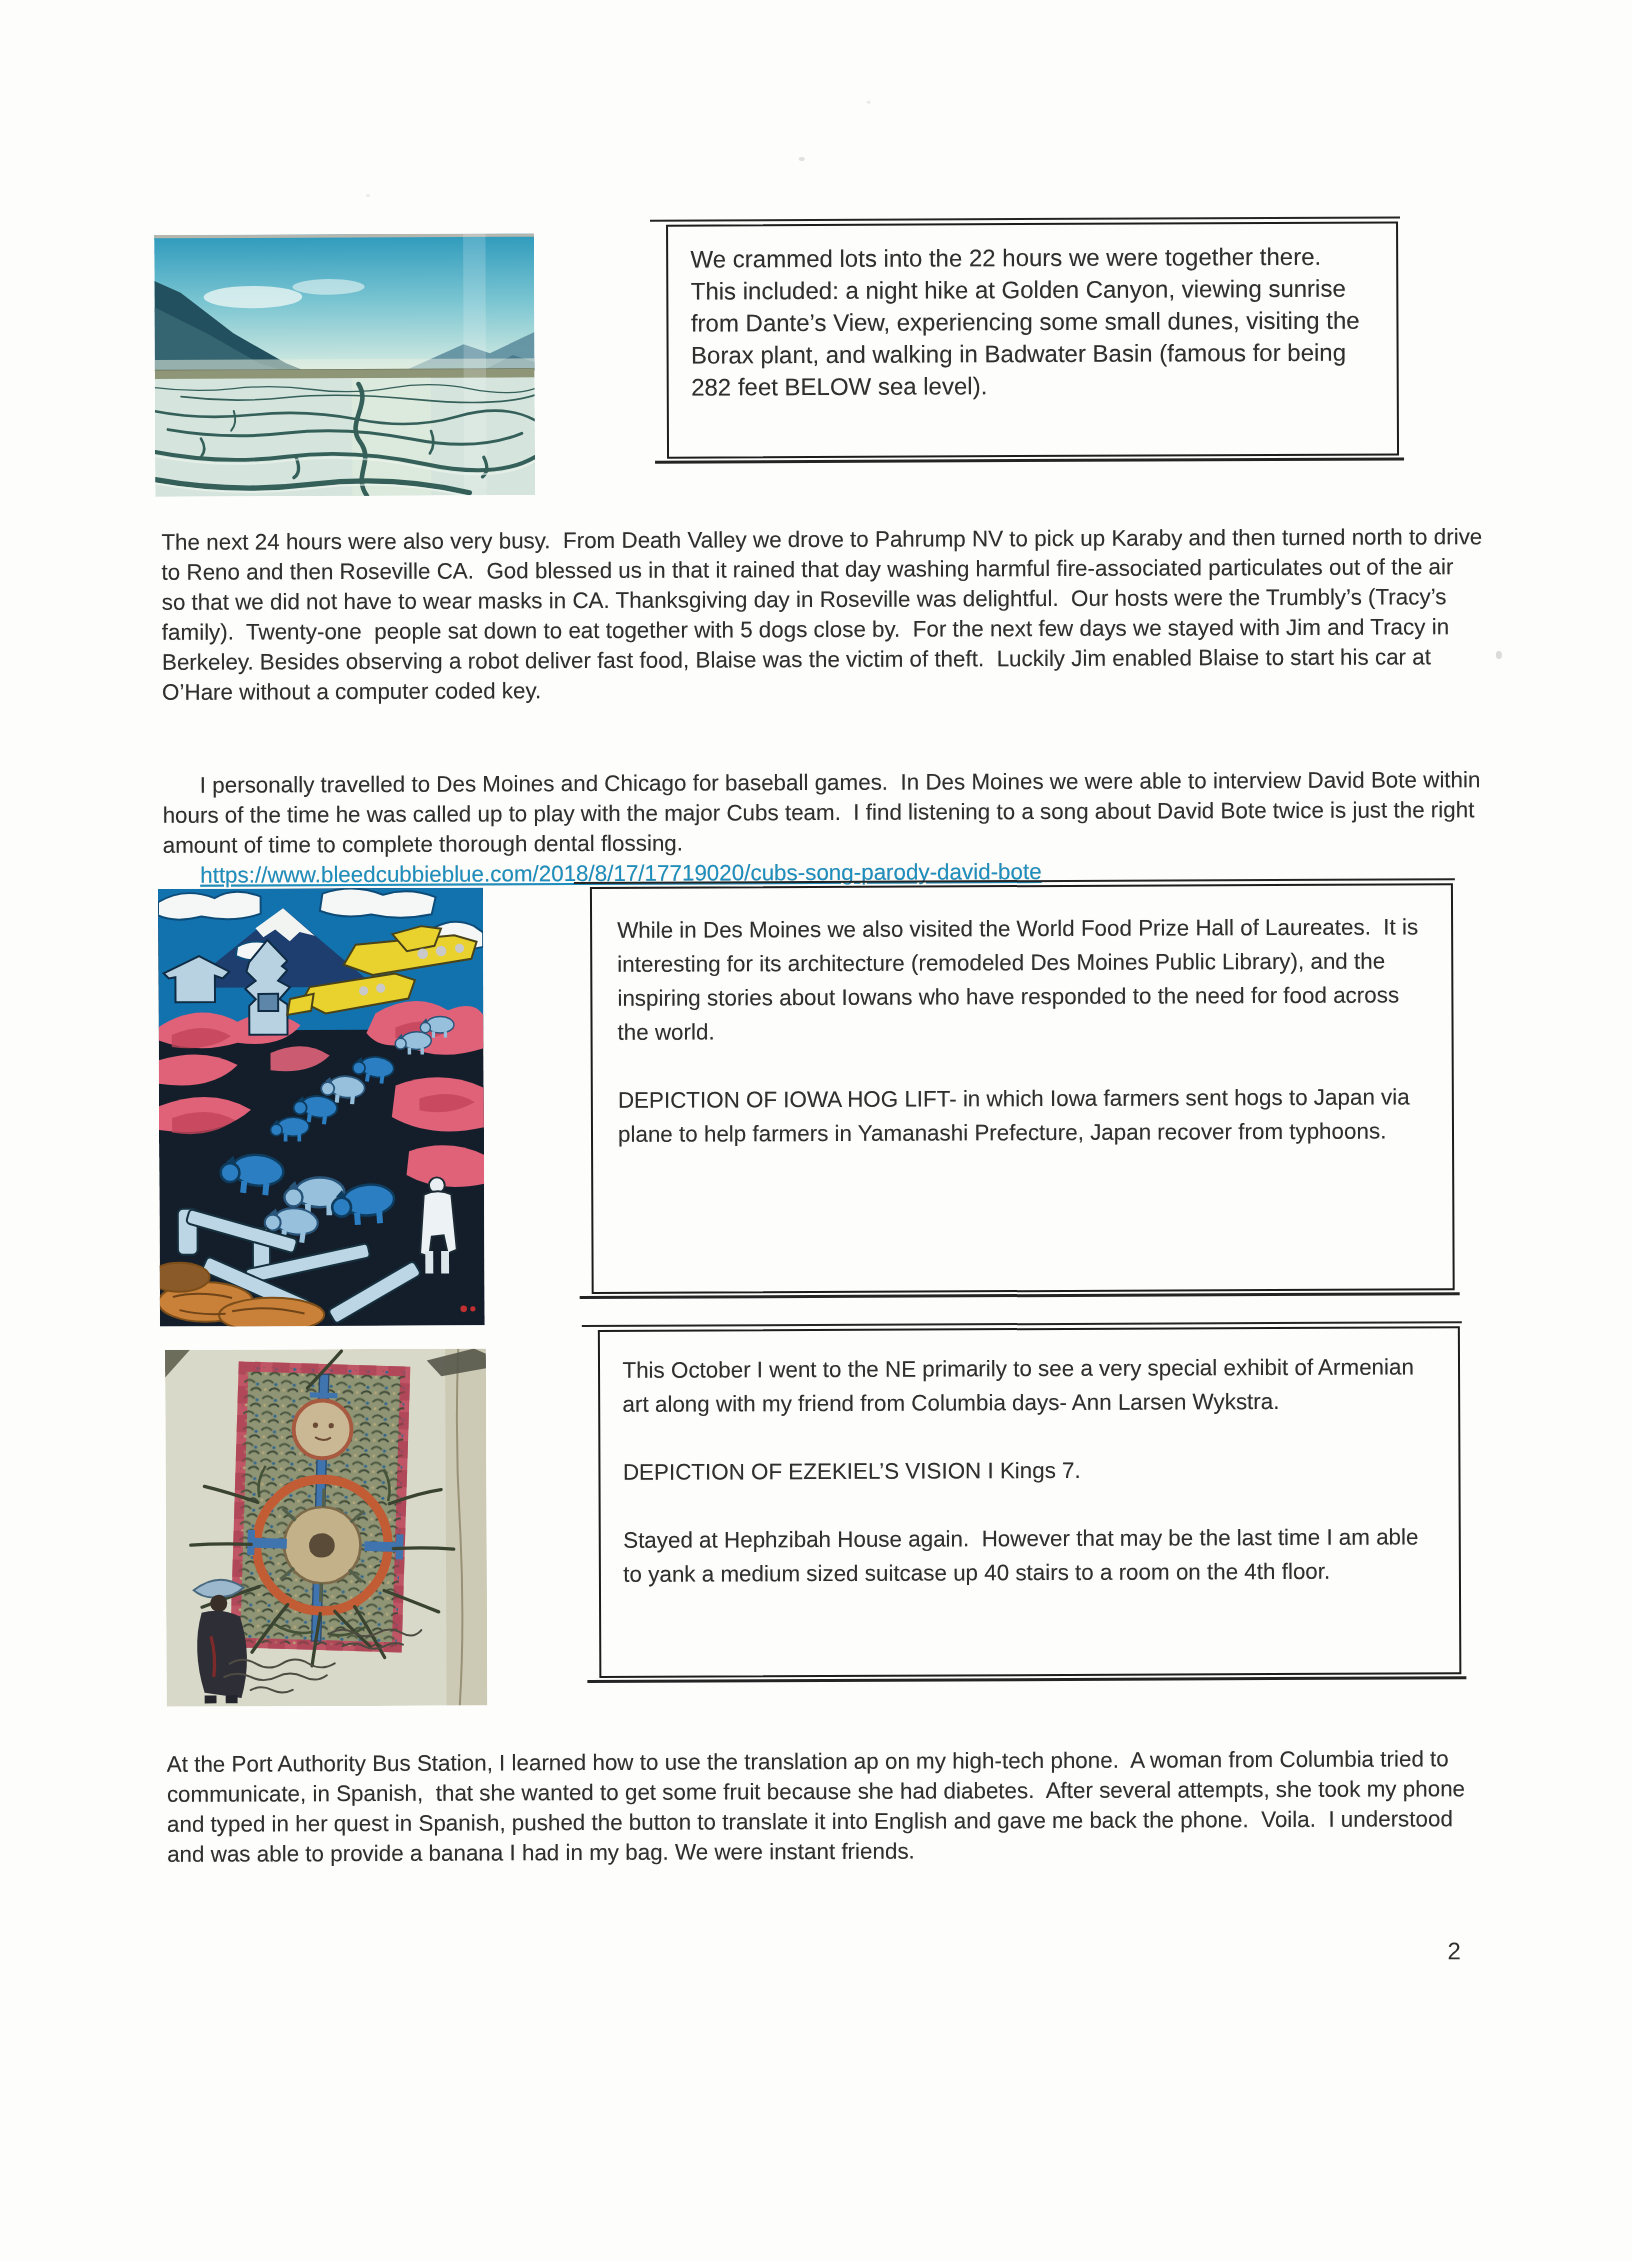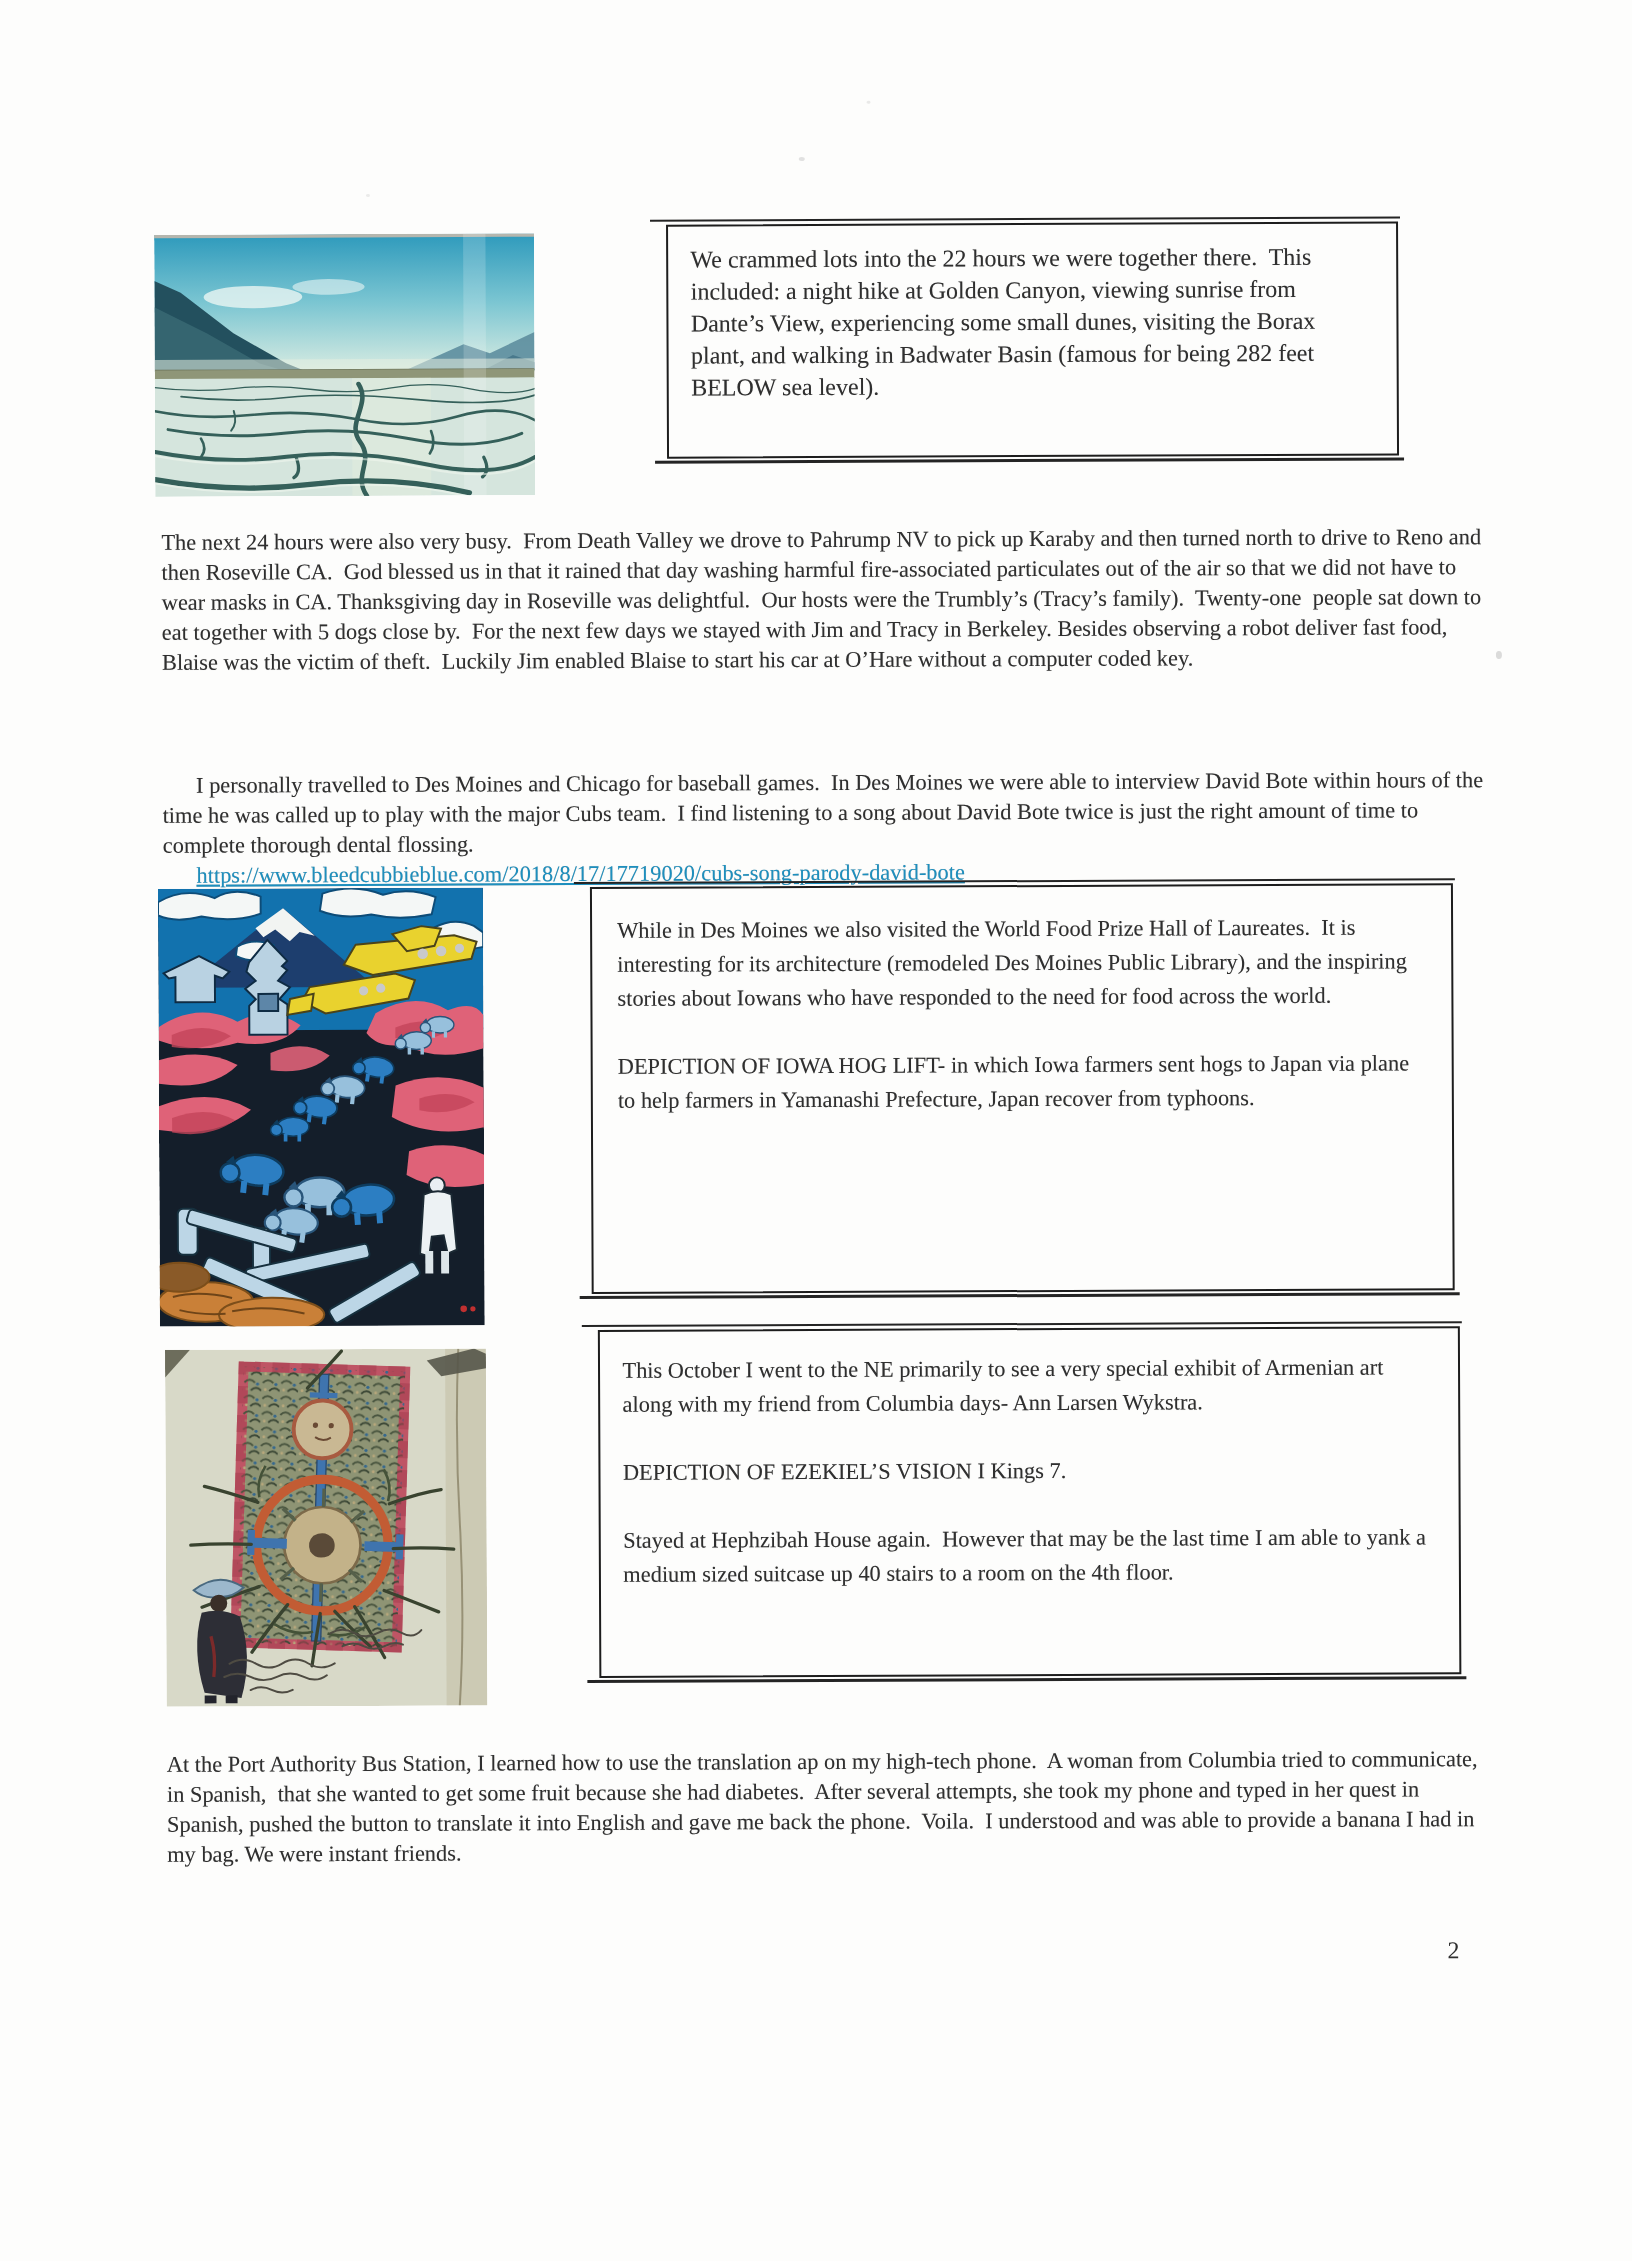--- a/index.html
+++ b/index.html
@@ -1,18 +1,18 @@
 <!DOCTYPE html>
 <html style="font-size:10.5px"><head>
 <meta charset="utf-8">
 <style>
   html,body{margin:0;padding:0;background:#e8e8e8;}
   .sheet{
     position:relative;width:1632px;height:2261px;background:#fdfdfc;
-    font-family:Liberation Serif, serif;color:#2f2f2f;overflow:hidden;
+    font-family:Liberation Sans, sans-serif;color:#2f2f2f;overflow:hidden;
   }
   .tilt{position:absolute;inset:0;transform:rotate(-0.25deg);transform-origin:50% 40%;}
   .abs{position:absolute;}
   .bodytext{font-size:22.4px;line-height:30px;white-space:pre-wrap;text-shadow:0 0 0.7px rgba(70,70,70,.35);}
   .scanbox{
     position:absolute;border:2.6px solid #1d1d1d;background:#fdfdfc;box-sizing:border-box;
     font-size:22.4px;line-height:34px;text-shadow:0 0 0.7px rgba(70,70,70,.35);
   }
   .scanbox::before{content:"";position:absolute;left:-18.4px;right:-4px;top:-7.2px;height:2.6px;background:#242424;}
   .scanbox::after{content:"";position:absolute;left:-14.5px;right:-6.6px;bottom:-6.6px;height:2.6px;background:#242424;}

